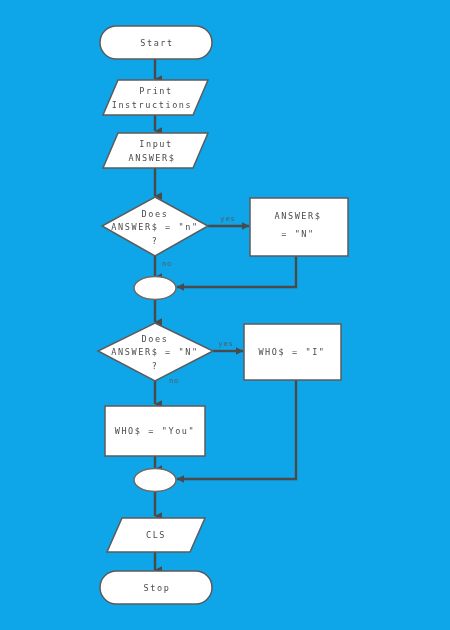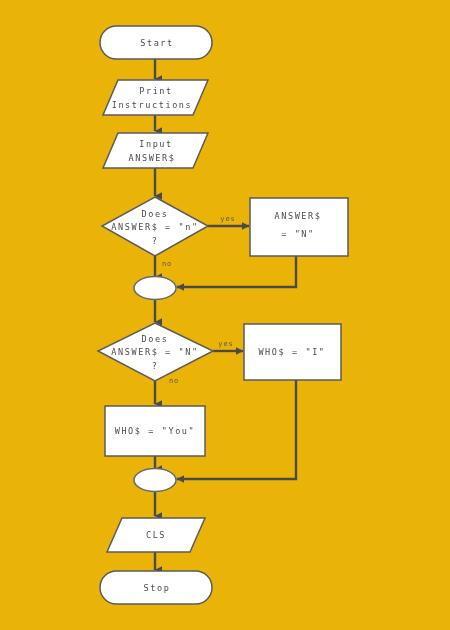--- a/index.html
+++ b/index.html
@@ -11,21 +11,21 @@
   body {
     width: 450px;
     height: 630px;
     font-family: "DejaVu Sans Mono", monospace;
     overflow: hidden;
   }
   #canvas-wrap {
     position: relative;
     width: 450px;
     height: 630px;
-    background: #eab308;
+    background: #0ea5e9;
   }
   svg#flow {
     position: absolute;
     left: 0;
     top: 0;
     width: 450px;
     height: 630px;
     display: block;
   }
   .shape {

